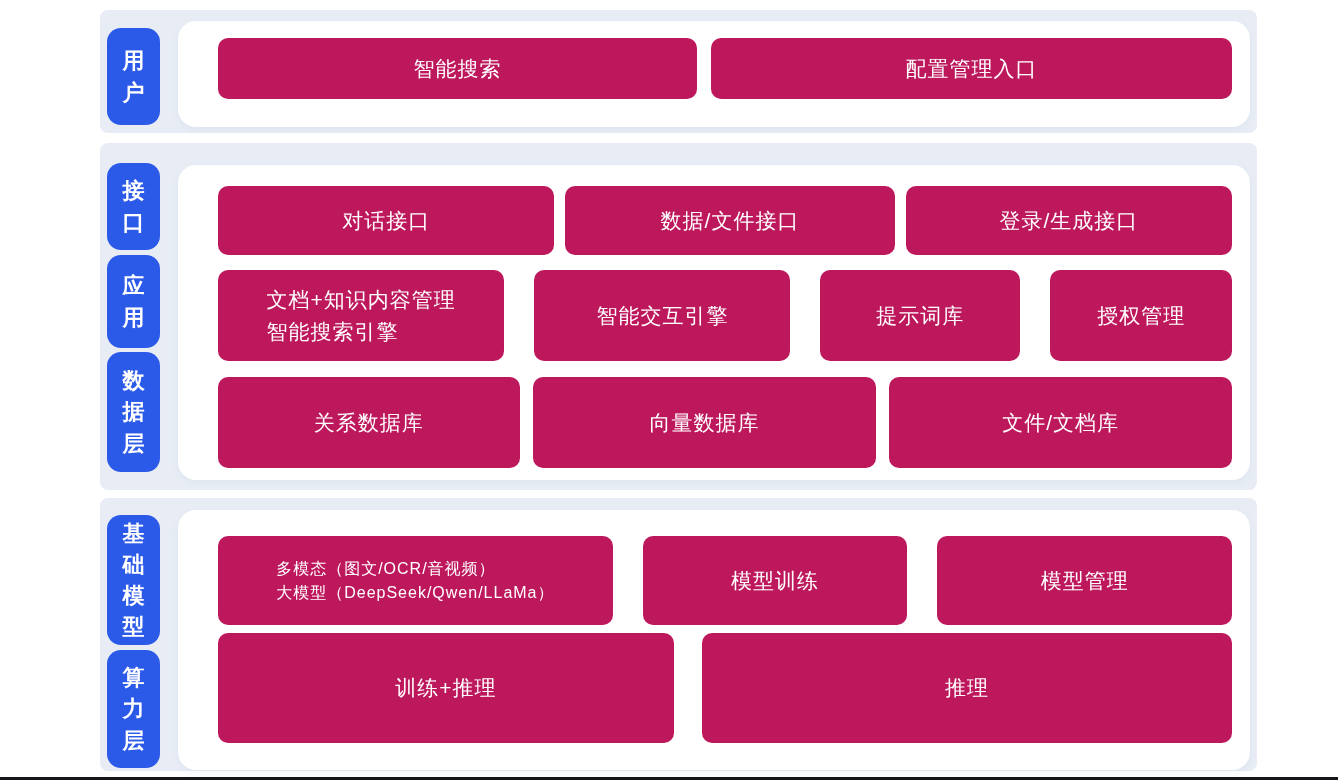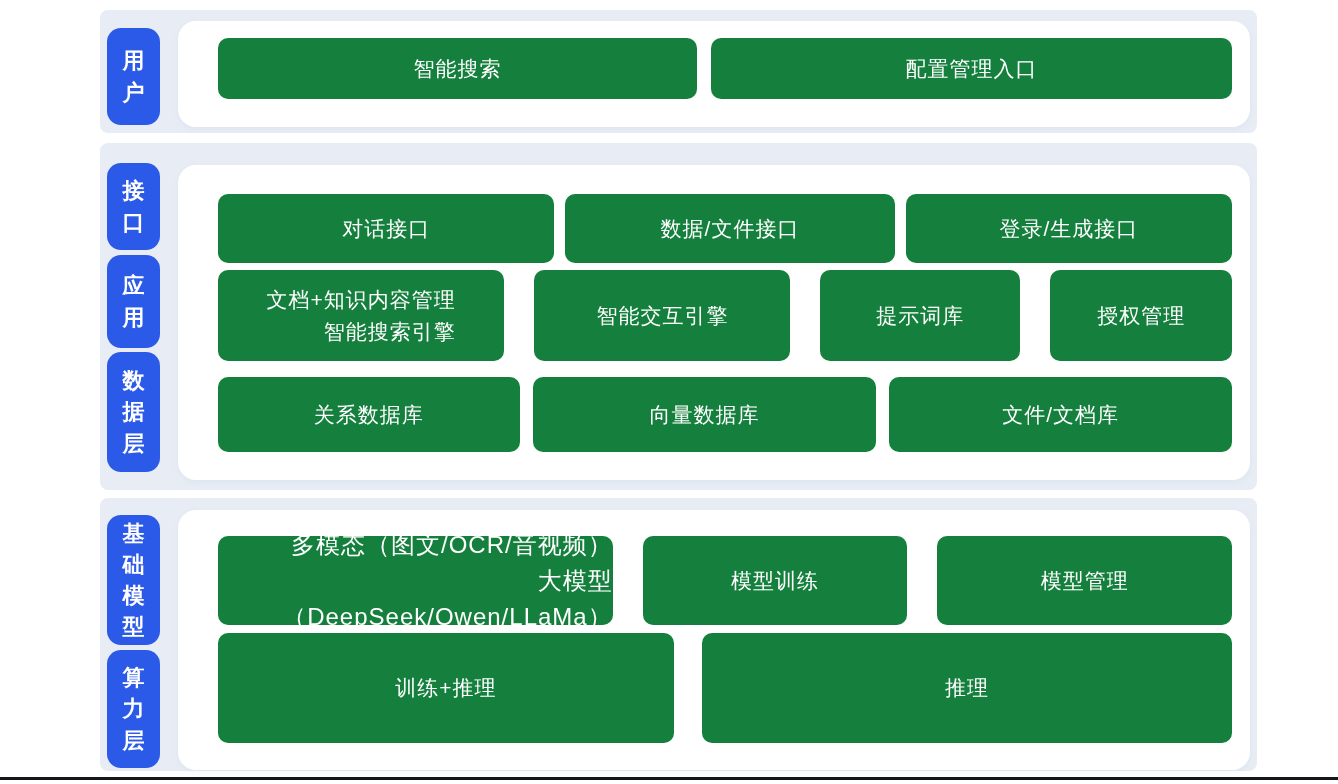--- a/index.html
+++ b/index.html
@@ -36,31 +36,31 @@
     position:absolute;left:78px;width:1072px;background:#ffffff;
     border-radius:18px;box-shadow:0 2px 8px rgba(40,70,140,0.05);
   }
   #s1 .panel{top:11px;height:106px;}
   #s2 .panel{top:22px;height:315px;}
   #s3 .panel{top:12px;height:260px;}
 
   
   .row{position:absolute;left:40px;right:18px;display:flex;}
   #s1 .row1{top:17px;height:61px;gap:14px;}
-  #s2 .row1{top:21px;height:69px;gap:11px;margin-top:8px;}
+  #s2 .row1{top:21px;height:69px;gap:11px;}
   #s2 .row2{top:105px;height:91px;gap:30px;}
-  #s2 .row3{top:212px;height:75px;gap:13px;}
+  #s2 .row3{top:212px;height:91px;gap:13px;}
   #s3 .row1{top:26px;height:89px;gap:30px;}
   #s3 .row2{top:123px;height:110px;gap:28px;}
 
   .btn{
-    background:#15803d;border-radius:10px;color:#ffffff;
+    background:#be185d;border-radius:10px;color:#ffffff;
     display:flex;align-items:center;justify-content:center;
     font-size:21px;font-weight:500;letter-spacing:1px;
-    text-align:right;white-space:pre-line;line-height:1.5;
+    text-align:left;white-space:pre-line;line-height:1.5;
   }
 
   .bottom-line{position:absolute;left:0;top:777px;width:1338px;height:3px;background:#14161a;}
 </style>
 </head>
 <body>
 
 <div class="stage">
 
   <section class="layer-band" id="s1">
@@ -118,21 +118,21 @@
         <span class="vchar">模</span>
         <span class="vchar">型</span>
       </div>
     <div class="tag tag-2 vtext">
         <span class="vchar">算</span>
         <span class="vchar">力</span>
         <span class="vchar">层</span>
       </div>
     <div class="panel">
       <div class="row row1">
-        <div class="btn" style="flex:1 1 393px;font-size:24px">多模态（图文/OCR/音视频）
+        <div class="btn" style="flex:1 1 393px;font-size:16px">多模态（图文/OCR/音视频）
 大模型（DeepSeek/Qwen/LLaMa）</div>
         <div class="btn" style="flex:1 1 263px">模型训练</div>
         <div class="btn" style="flex:1 1 293px">模型管理</div>
       </div>
       <div class="row row2">
         <div class="btn" style="flex:1 1 462px">训练+推理</div>
         <div class="btn" style="flex:1 1 537px">推理</div>
       </div>
     </div>
   </section>

